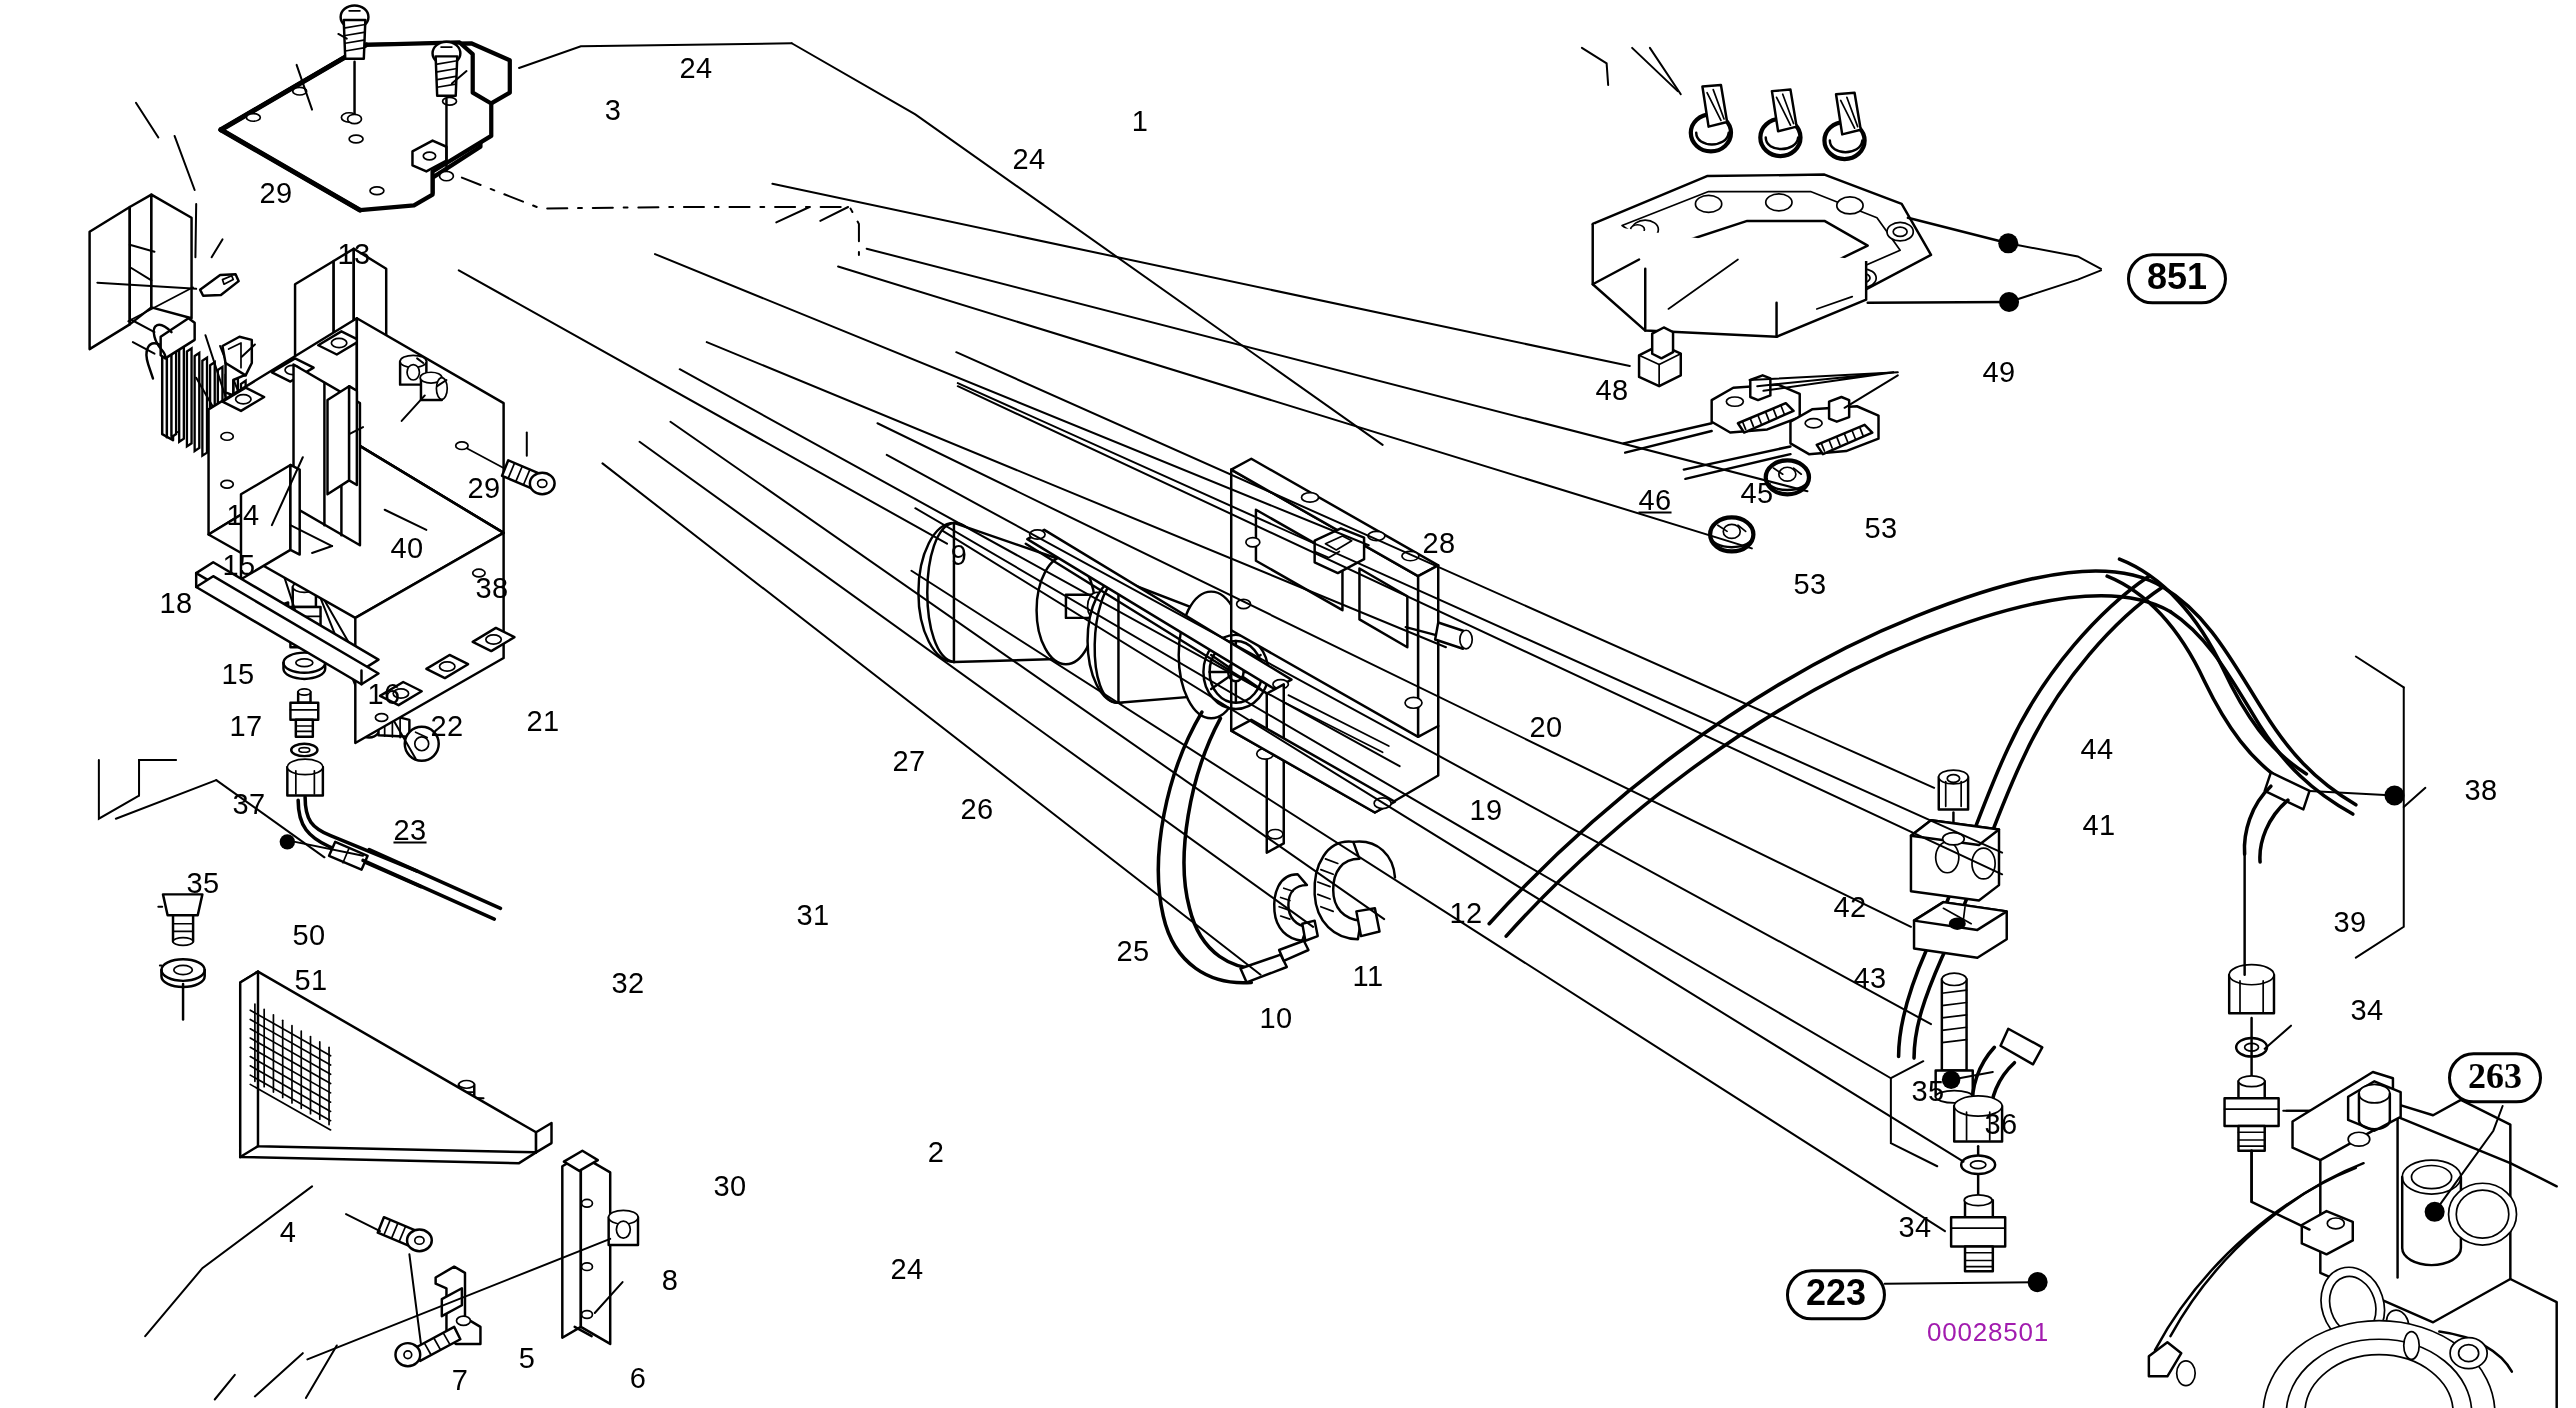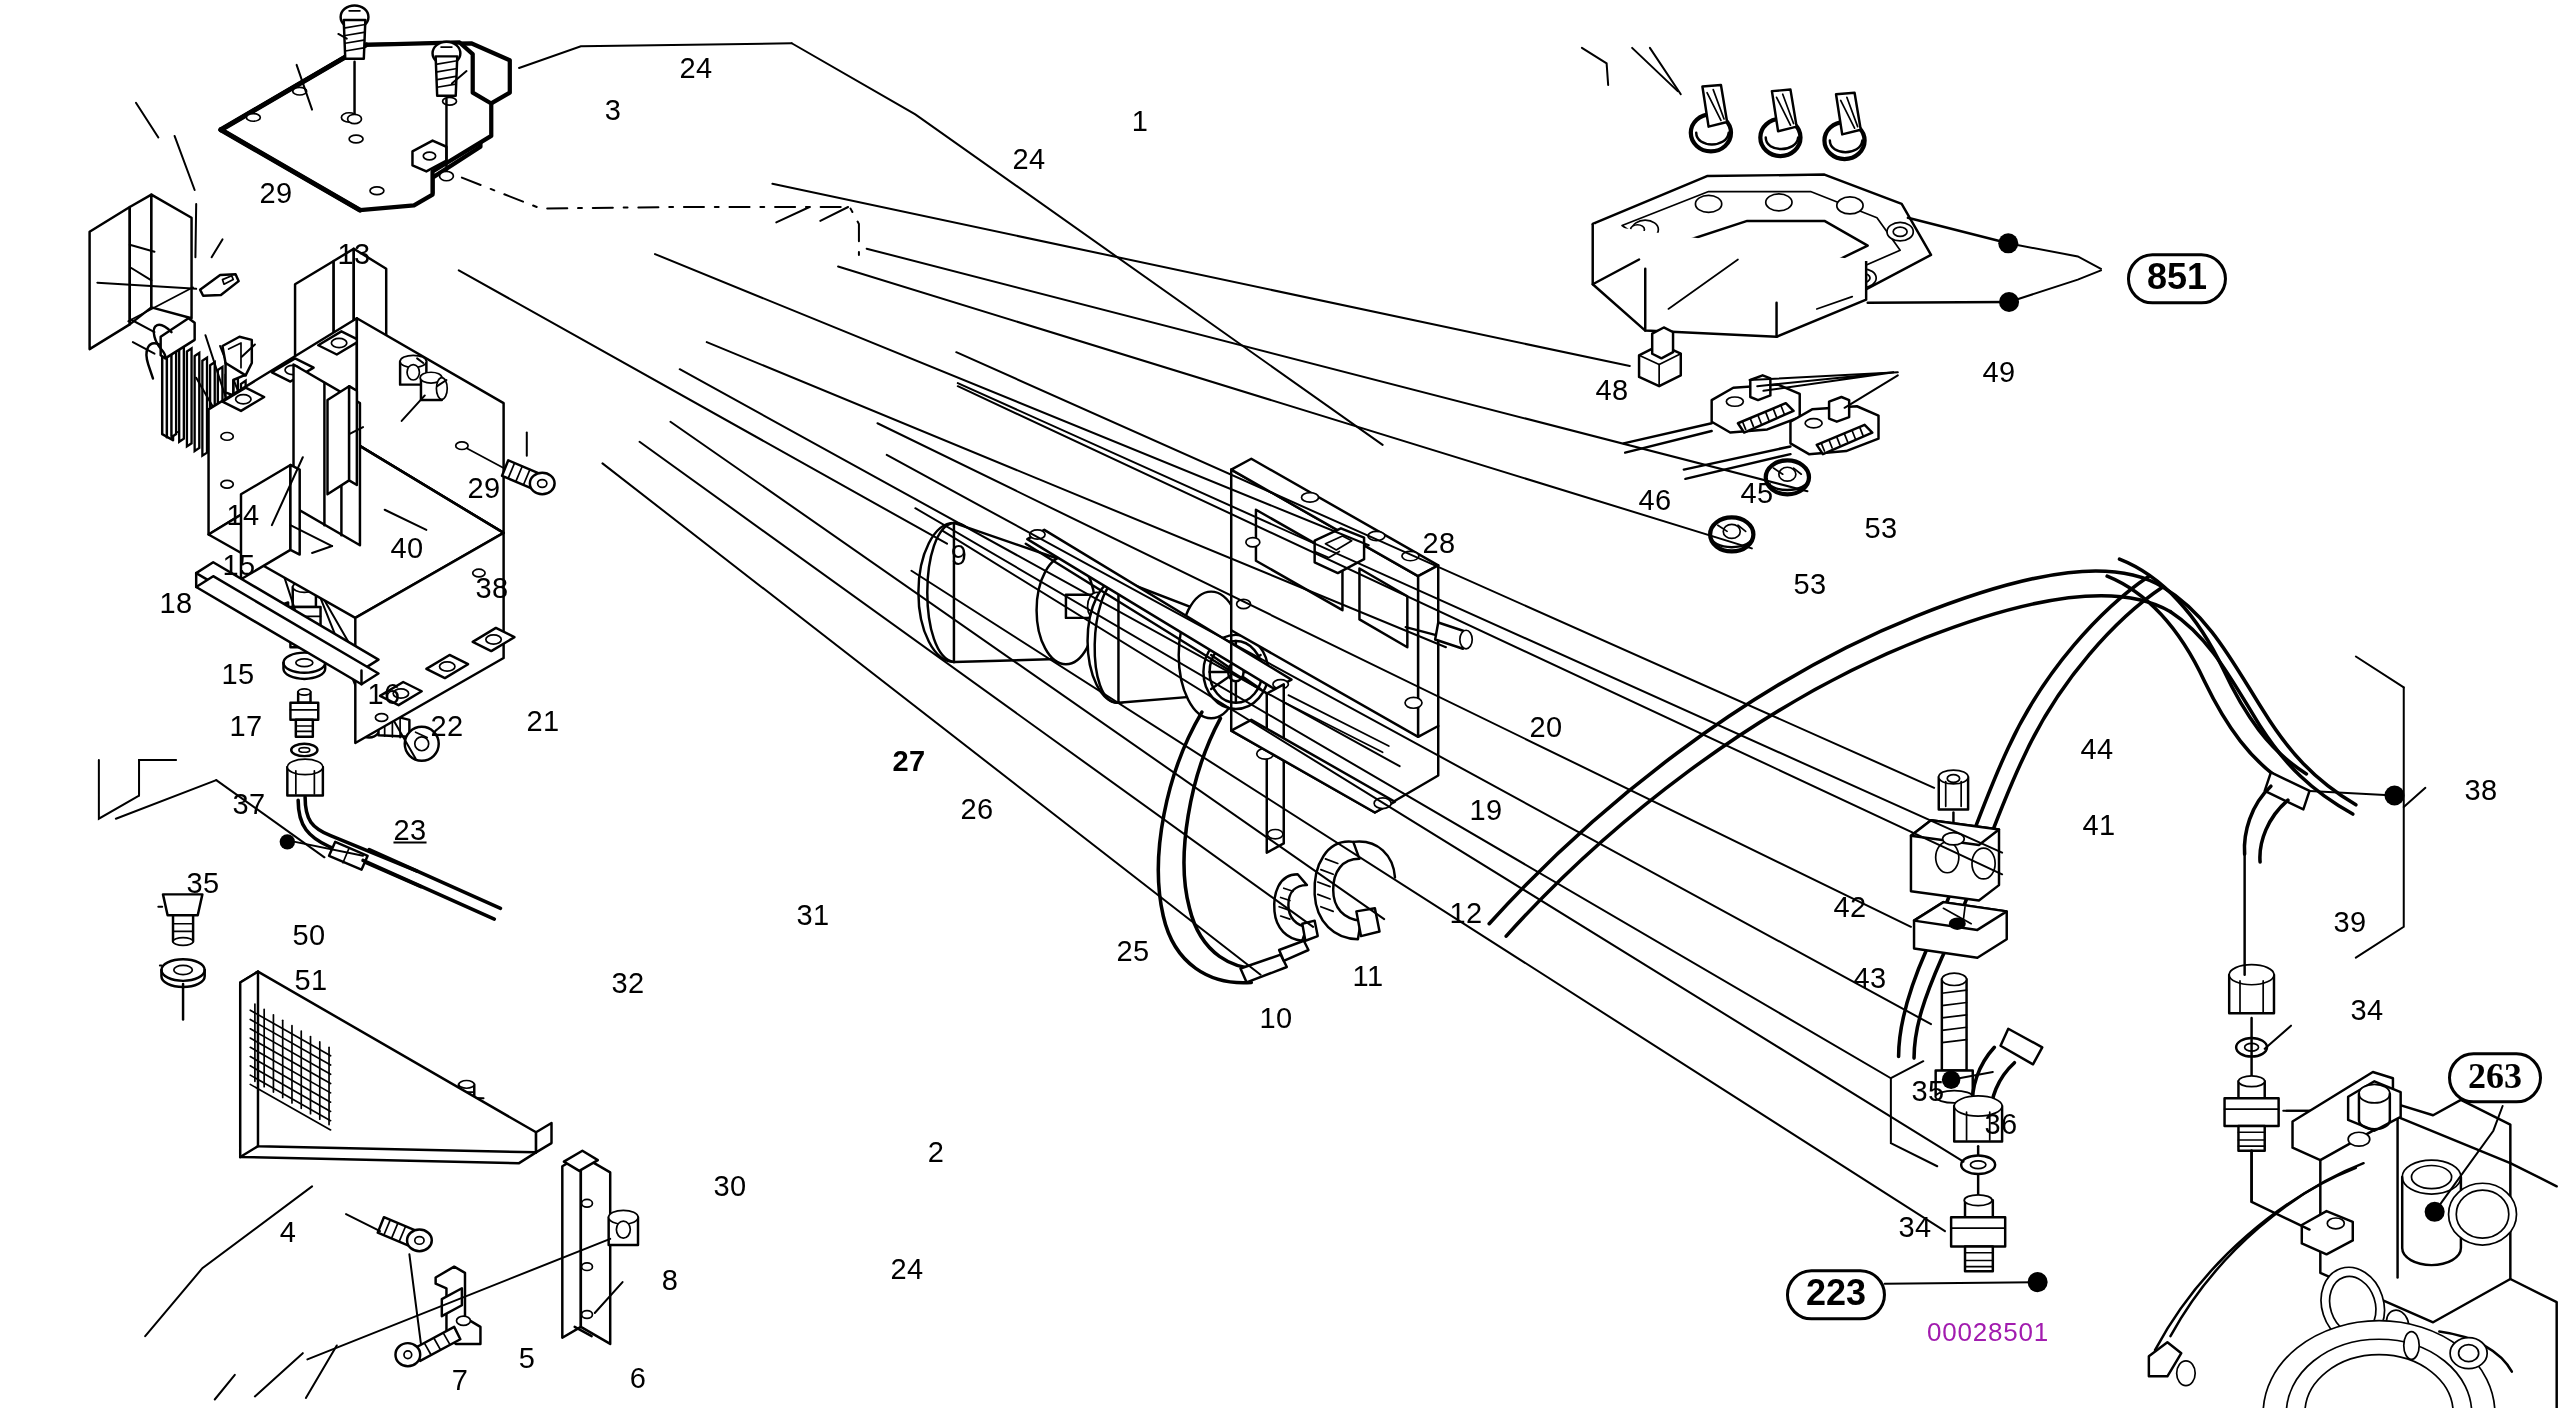--- a/index.html
+++ b/index.html
@@ -882,38 +882,38 @@
 
   <span class="callout" style="left: 276px; top: 193px;">29</span>
   <span class="callout" style="left: 354px; top: 254px;">13</span>
 
   <span class="refbadge" style="left: 2177px; top: 279px;">851</span>
 
   <span class="callout" style="left: 1612px; top: 390px;">48</span>
   <span class="callout" style="left: 1999px; top: 372px;">49</span>
   <span class="callout" style="left: 484px; top: 488px;">29</span>
   <span class="callout" style="left: 243px; top: 515px;">14</span>
-  <span class="callout" style="left: 1655px; top: 500px;">46</span>
+  <span class="callout" style="left: 1655px; top: 500px; text-decoration: underline;">46</span>
   <span class="callout" style="left: 1757px; top: 493px;">45</span>
   <span class="callout" style="left: 1881px; top: 528px;">53</span>
   <span class="callout" style="left: 407px; top: 548px;">40</span>
   <span class="callout" style="left: 239px; top: 565px;">15</span>
   <span class="callout" style="left: 1439px; top: 543px;">28</span>
   <span class="callout" style="left: 959px; top: 555px;">9</span>
   <span class="callout" style="left: 1810px; top: 584px;">53</span>
   <span class="callout" style="left: 492px; top: 588px;">38</span>
   <span class="callout" style="left: 176px; top: 603px;">18</span>
   <span class="callout" style="left: 238px; top: 674px;">15</span>
   <span class="callout" style="left: 384px; top: 694px;">16</span>
   <span class="callout" style="left: 1546px; top: 727px;">20</span>
   <span class="callout" style="left: 246px; top: 694px; margin-top: 32px;">17</span>
   <span class="callout" style="left: 447px; top: 726px;">22</span>
   <span class="callout" style="left: 543px; top: 721px;">21</span>
   <span class="callout" style="left: 2097px; top: 749px;">44</span>
-  <span class="callout" style="left: 909px; top: 761px; font-weight: bold;">27</span>
+  <span class="callout" style="left: 909px; top: 761px;">27</span>
   <span class="callout" style="left: 249px; top: 804px;">37</span>
   <span class="callout" style="left: 1486px; top: 810px;">19</span>
   <span class="callout" style="left: 410px; top: 830px; text-decoration: underline;">23</span>
   <span class="callout" style="left: 2481px; top: 790px;">38</span>
   <span class="callout" style="left: 2099px; top: 825px;">41</span>
   <span class="callout" style="left: 977px; top: 809px;">26</span>
   <span class="callout" style="left: 203px; top: 883px;">35</span>
   <span class="callout" style="left: 813px; top: 915px;">31</span>
   <span class="callout" style="left: 1850px; top: 907px;">42</span>
   <span class="callout" style="left: 2350px; top: 922px;">39</span>

